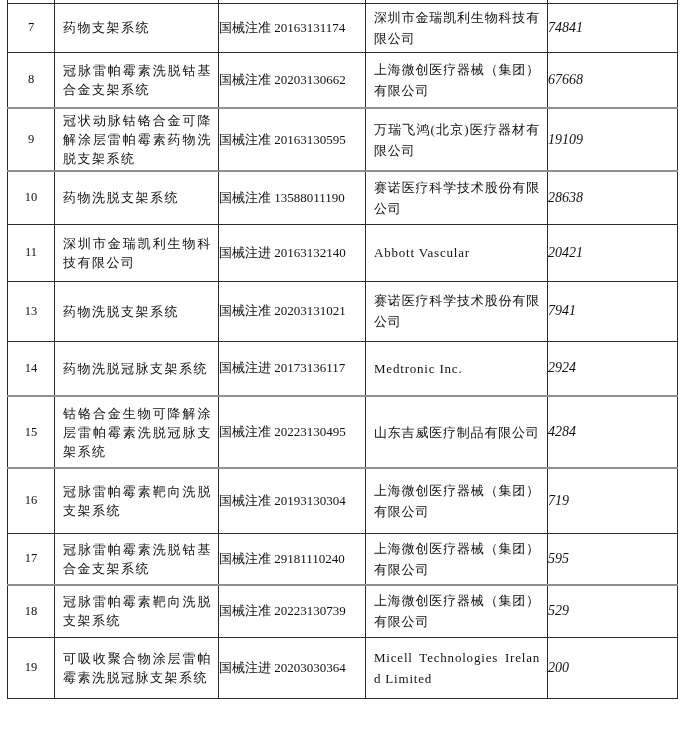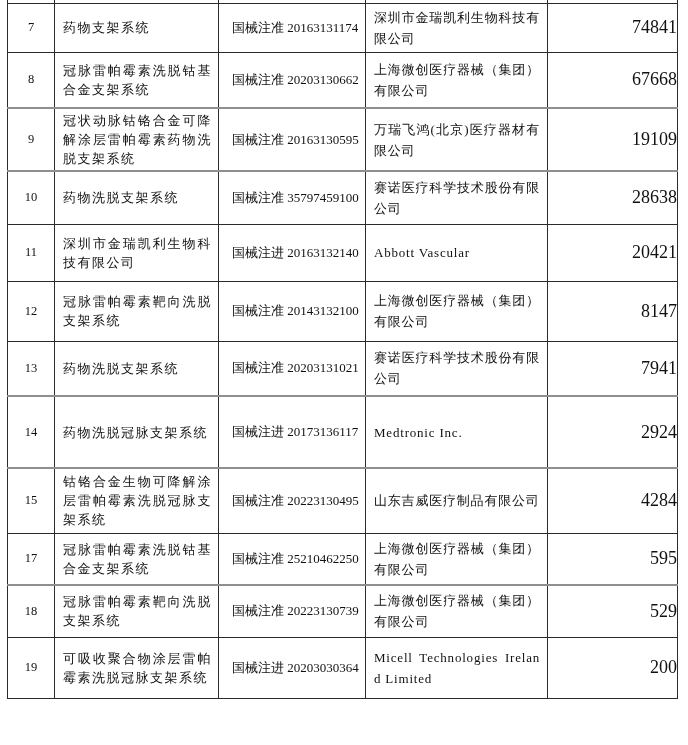--- a/index.html
+++ b/index.html
@@ -52,35 +52,36 @@
   }
   td.cell-name {
     text-align: justify;
     text-justify: inter-character;
     padding: 2px 6px 2px 8px;
     letter-spacing: 1.5px;
     line-height: 19px;
     word-break: break-all;
   }
   td.cell-reg {
-    padding-left: 13px;
+    padding-left: 0;
     padding-right: 4px;
     white-space: nowrap;
   }
   td.cell-comp {
     text-align: justify;
     text-justify: inter-character;
     padding: 2px 7px 2px 8px;
     letter-spacing: 0.8px;
     line-height: 21px;
     word-break: break-all;
   }
   td.cell-count {
-    text-align: right;
-    font-size: 18px;
+    text-align: left;
+    font-size: 14px;
+    font-style: italic;
   }
 
   
   tbody tr:nth-child(2)  { height: 49px; }
   tbody tr:nth-child(3)  { height: 56px; }
   tbody tr:nth-child(4)  { height: 59px; }
   tbody tr:nth-child(5)  { height: 53px; }
   tbody tr:nth-child(6)  { height: 57px; }
   tbody tr:nth-child(7)  { height: 60px; }
   tbody tr:nth-child(8)  { height: 55px; }
@@ -139,39 +140,32 @@
         <tr class="data-row">
     <td class="cell-no">9</td>
     <td class="cell-name">冠状动脉钴铬合金可降解涂层雷帕霉素药物洗脱支架系统</td>
     <td class="cell-reg">国械注准 20163130595</td>
     <td class="cell-comp">万瑞飞鸿(北京)医疗器材有限公司</td>
     <td class="cell-count">19109</td>
   </tr>
         <tr class="data-row">
     <td class="cell-no">10</td>
     <td class="cell-name">药物洗脱支架系统</td>
-    <td class="cell-reg">国械注准 35797459100</td>
+    <td class="cell-reg">国械注准 13588011190</td>
     <td class="cell-comp">赛诺医疗科学技术股份有限公司</td>
     <td class="cell-count">28638</td>
   </tr>
         <tr class="data-row">
     <td class="cell-no">11</td>
     <td class="cell-name">深圳市金瑞凯利生物科技有限公司</td>
     <td class="cell-reg">国械注进 20163132140</td>
     <td class="cell-comp">Abbott Vascular</td>
     <td class="cell-count">20421</td>
   </tr>
         <tr class="data-row">
-    <td class="cell-no">12</td>
-    <td class="cell-name">冠脉雷帕霉素靶向洗脱支架系统</td>
-    <td class="cell-reg">国械注准 20143132100</td>
-    <td class="cell-comp">上海微创医疗器械（集团）有限公司</td>
-    <td class="cell-count">8147</td>
-  </tr>
-        <tr class="data-row">
     <td class="cell-no">13</td>
     <td class="cell-name">药物洗脱支架系统</td>
     <td class="cell-reg">国械注准 20203131021</td>
     <td class="cell-comp">赛诺医疗科学技术股份有限公司</td>
     <td class="cell-count">7941</td>
   </tr>
         <tr class="data-row">
     <td class="cell-no">14</td>
     <td class="cell-name">药物洗脱冠脉支架系统</td>
     <td class="cell-reg">国械注进 20173136117</td>
@@ -179,23 +173,30 @@
     <td class="cell-count">2924</td>
   </tr>
         <tr class="data-row">
     <td class="cell-no">15</td>
     <td class="cell-name">钴铬合金生物可降解涂层雷帕霉素洗脱冠脉支架系统</td>
     <td class="cell-reg">国械注准 20223130495</td>
     <td class="cell-comp">山东吉威医疗制品有限公司</td>
     <td class="cell-count">4284</td>
   </tr>
         <tr class="data-row">
+    <td class="cell-no">16</td>
+    <td class="cell-name">冠脉雷帕霉素靶向洗脱支架系统</td>
+    <td class="cell-reg">国械注准 20193130304</td>
+    <td class="cell-comp">上海微创医疗器械（集团）有限公司</td>
+    <td class="cell-count">719</td>
+  </tr>
+        <tr class="data-row">
     <td class="cell-no">17</td>
     <td class="cell-name">冠脉雷帕霉素洗脱钴基合金支架系统</td>
-    <td class="cell-reg">国械注准 25210462250</td>
+    <td class="cell-reg">国械注准 29181110240</td>
     <td class="cell-comp">上海微创医疗器械（集团）有限公司</td>
     <td class="cell-count">595</td>
   </tr>
         <tr class="data-row">
     <td class="cell-no">18</td>
     <td class="cell-name">冠脉雷帕霉素靶向洗脱支架系统</td>
     <td class="cell-reg">国械注准 20223130739</td>
     <td class="cell-comp">上海微创医疗器械（集团）有限公司</td>
     <td class="cell-count">529</td>
   </tr>

